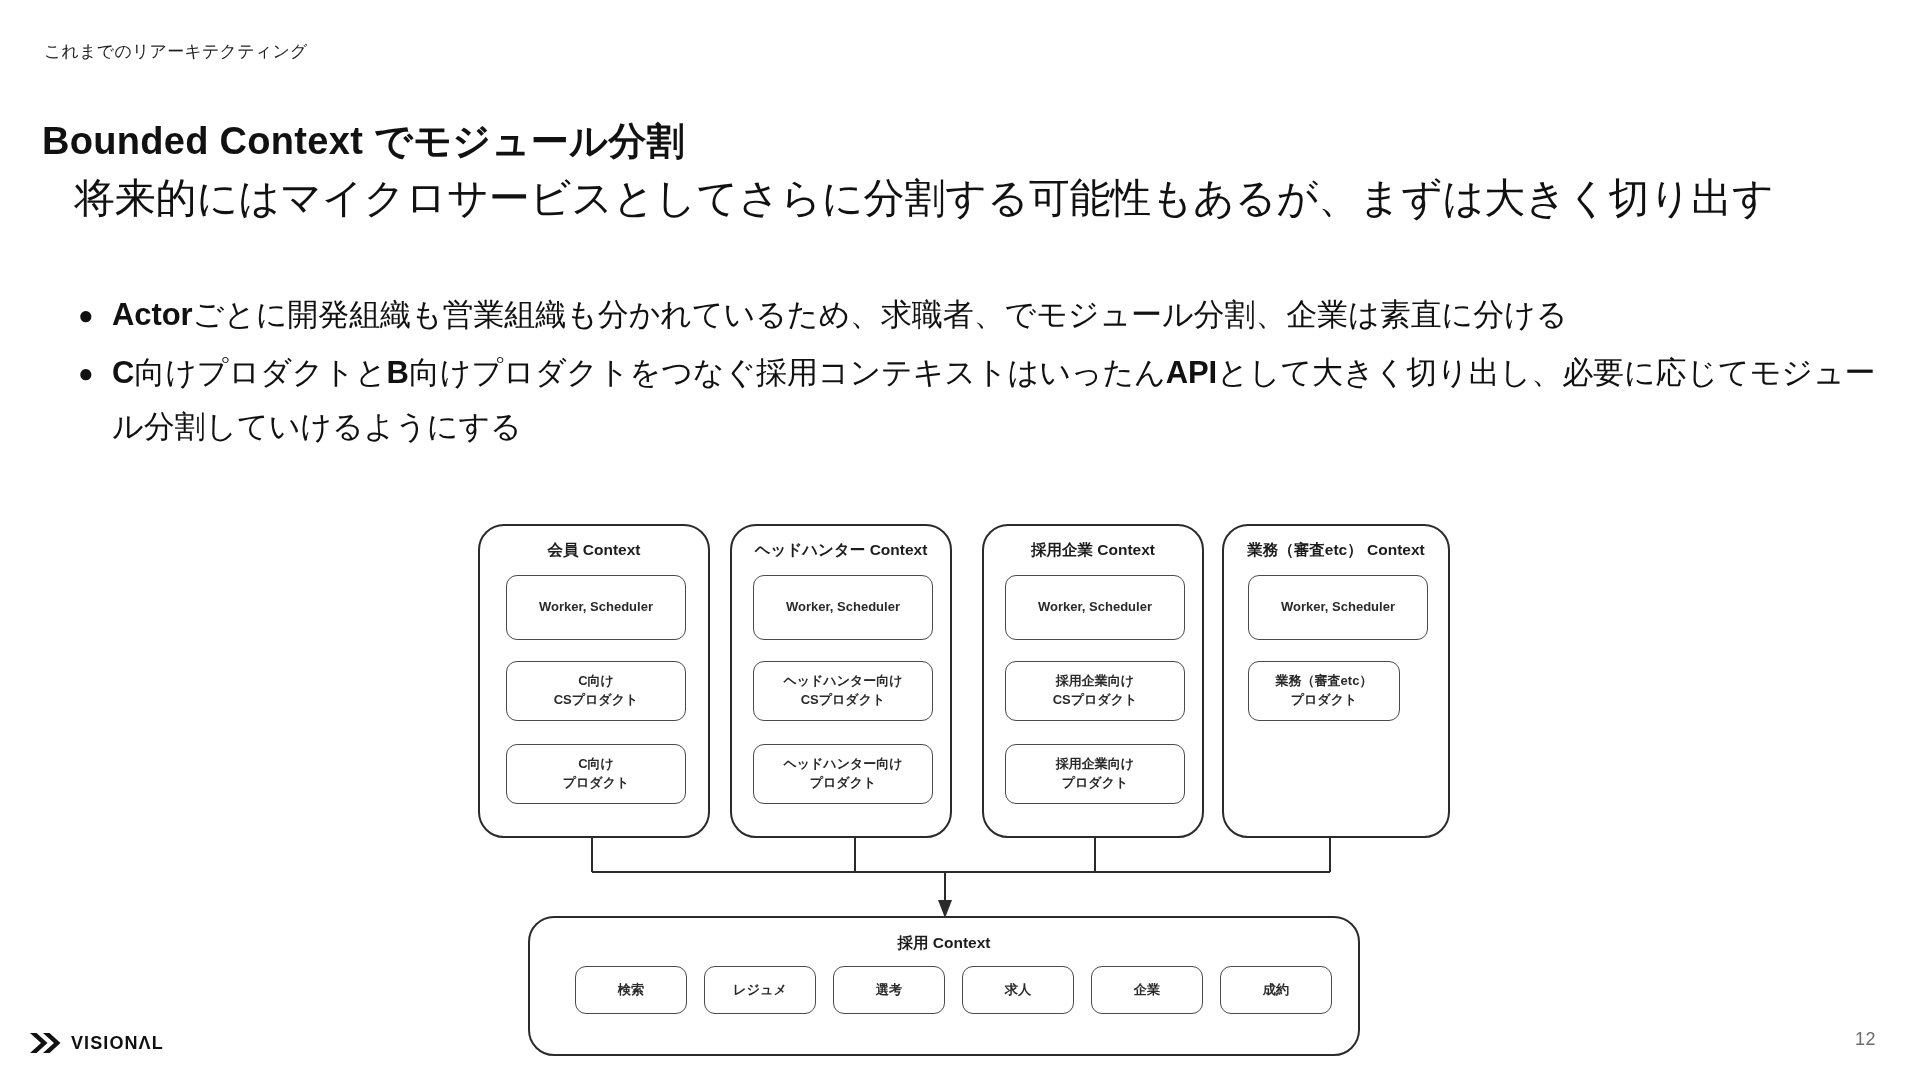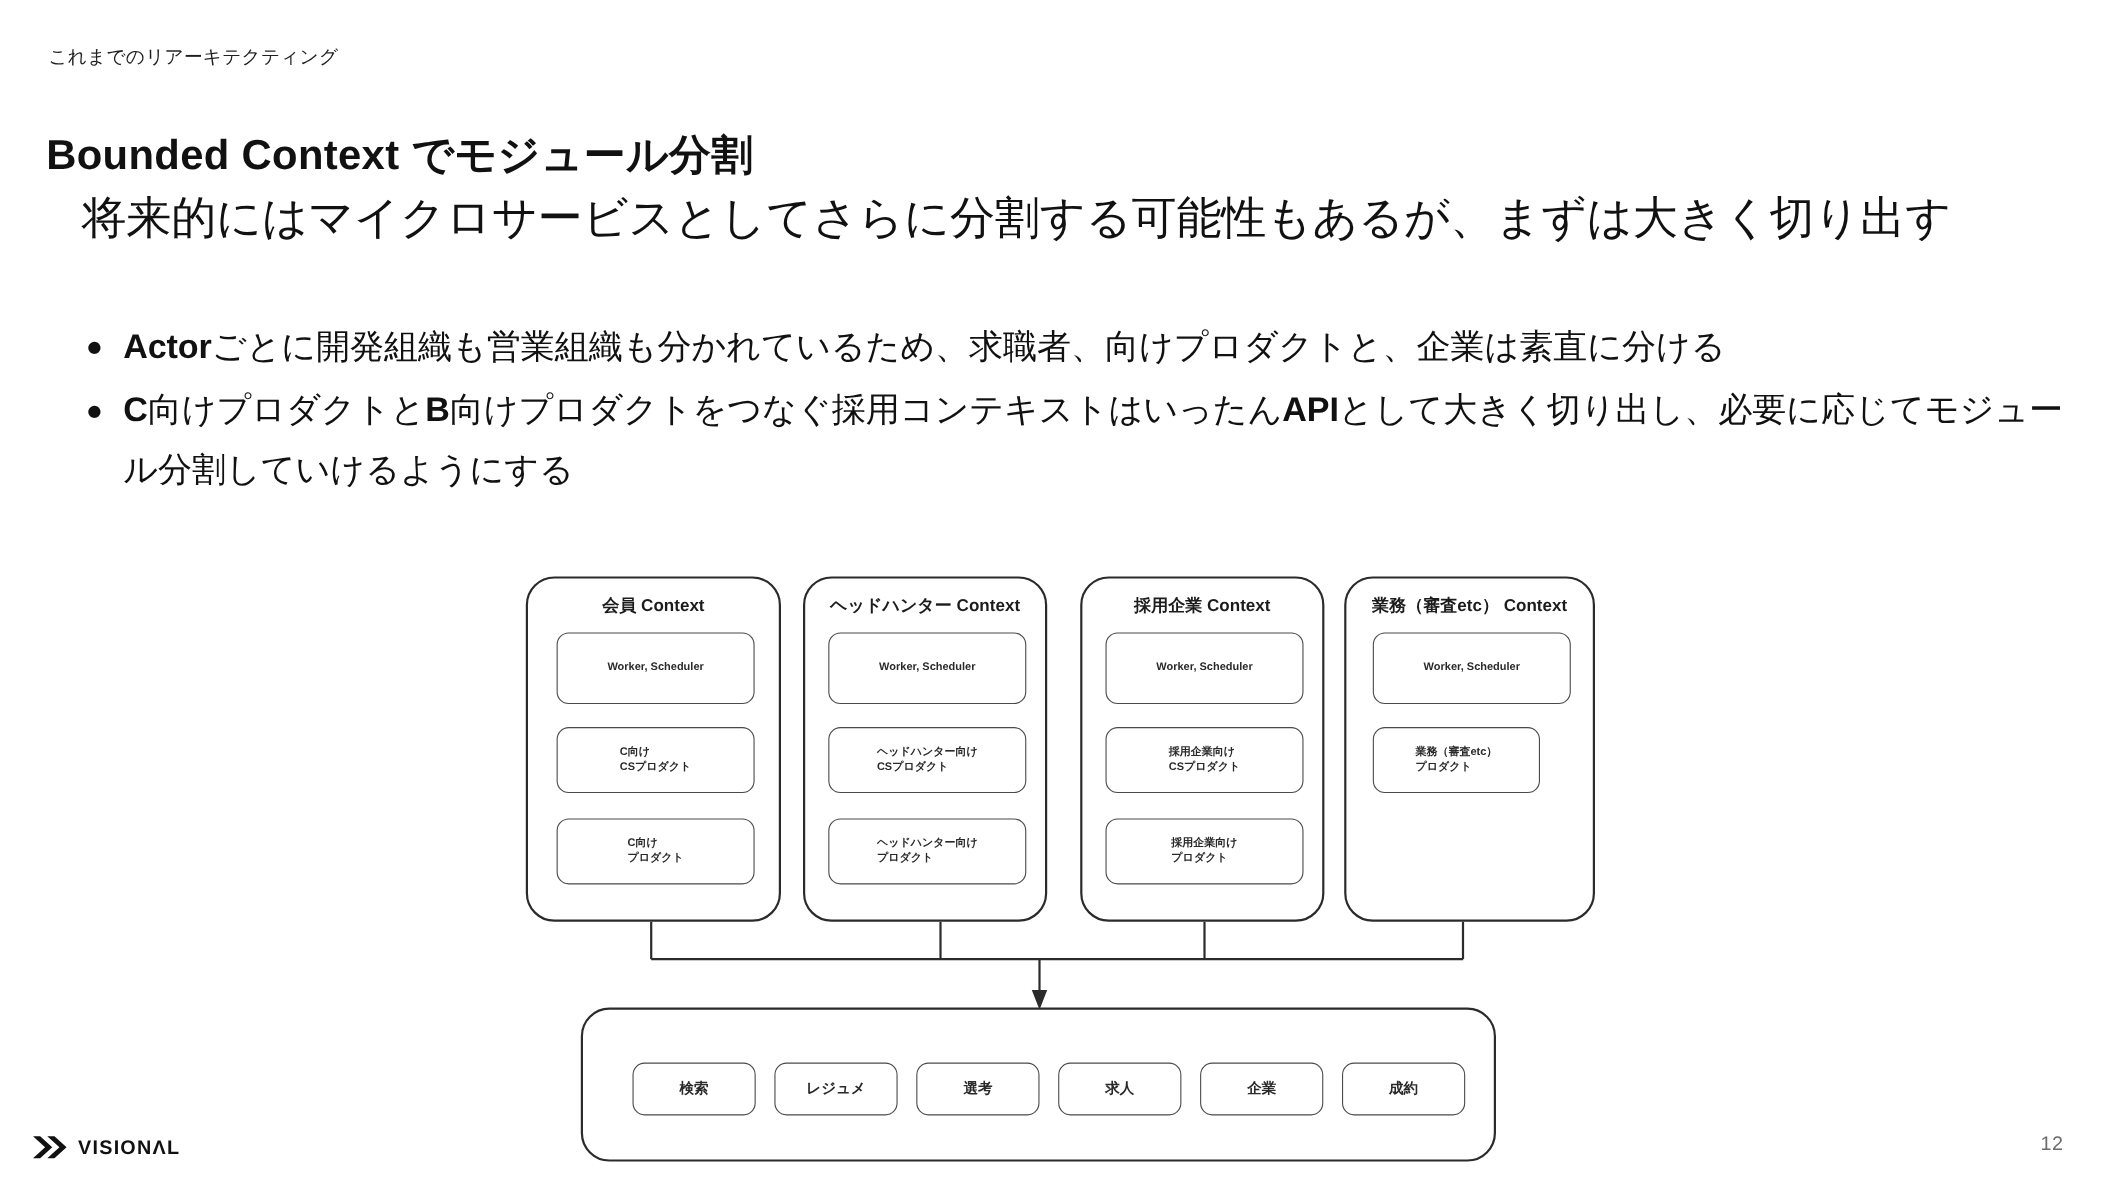--- a/index.html
+++ b/index.html
@@ -121,21 +121,22 @@
   }
   .sub-box {
     position: absolute;
     box-sizing: border-box;
     border: 1.6px solid #4a4a4a;
     border-radius: 11px;
     background: #ffffff;
     display: flex;
     align-items: center;
     justify-content: center;
-    font-size: 10px;
+    text-align: center;
+    font-size: 13px;
     font-weight: 700;
     line-height: 1.45;
     color: #2a2a2a;
     padding: 2px 4px;
   }
 
   
   #bottom-ctx {
     position: absolute;
     box-sizing: border-box;
@@ -191,21 +192,21 @@
 <div id="slide">
 
   <div id="eyebrow">これまでのリアーキテクティング</div>
   <div id="page-title">Bounded Context でモジュール分割</div>
 
   <div id="lead">将来的にはマイクロサービスとしてさらに分割する可能性もあるが、まずは大きく切り出す</div>
 
   <div id="bullets">
     <div class="bullet-row">
       <span class="bullet-dot">●</span>
-      <span class="bullet-text"><b>Actor</b><span>ごとに開発組織も営業組織も分かれているため、求職者、向けプロダクトと、企業は素直に分ける</span></span>
+      <span class="bullet-text"><b>Actor</b><span>ごとに開発組織も営業組織も分かれているため、求職者、でモジュール分割、企業は素直に分ける</span></span>
     </div>
     <div class="bullet-row">
       <span class="bullet-dot">●</span>
       <span class="bullet-text"><b>C</b><span>向けプロダクトと</span><b>B</b><span>向けプロダクトをつなぐ採用コンテキストはいったん</span><b>API</b><span>として大きく切り出し、必要に応じてモジュール分割していけるようにする</span></span>
     </div>
   </div>
 
   <svg id="diagram" viewBox="0 0 1920 1080">
     <g fill="none" stroke="#2b2b2b" stroke-width="2">
       <path d="M592 838 L592 872"></path>
@@ -241,20 +242,21 @@
       <div class="sub-box" style="left:21px; top:218px; width:180px; height:60px;">採用企業向け<br>プロダクト</div>
     </div>
 
     <div class="ctx-box" style="left:1222px; top:524px; width:228px; height:314px;">
       <div class="ctx-title">業務（審査etc） Context</div>
       <div class="sub-box" style="left:24px; top:49px; width:180px; height:65px;">Worker, Scheduler</div>
       <div class="sub-box" style="left:24px; top:135px; width:152px; height:60px;">業務（審査etc）<br>プロダクト</div>
     </div>
 
     <div id="bottom-ctx" style="left:528px; top:916px; width:832px; height:140px;">
+      <div class="ctx-title">採用 Context</div>
       <div class="chip" style="left:45px; top:48px; width:112px; height:48px;">検索</div>
       <div class="chip" style="left:174px; top:48px; width:112px; height:48px;">レジュメ</div>
       <div class="chip" style="left:303px; top:48px; width:112px; height:48px;">選考</div>
       <div class="chip" style="left:432px; top:48px; width:112px; height:48px;">求人</div>
       <div class="chip" style="left:561px; top:48px; width:112px; height:48px;">企業</div>
       <div class="chip" style="left:690px; top:48px; width:112px; height:48px;">成約</div>
     </div>
 
   </div>
 

